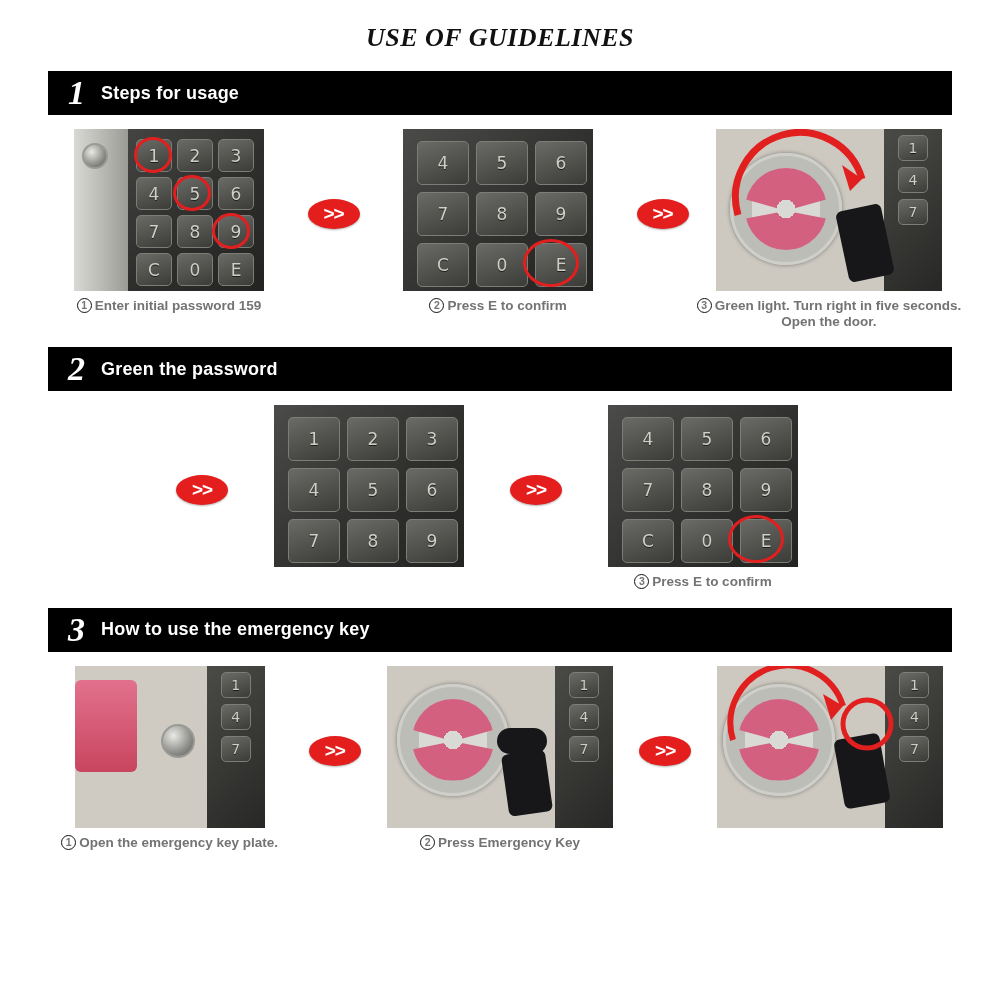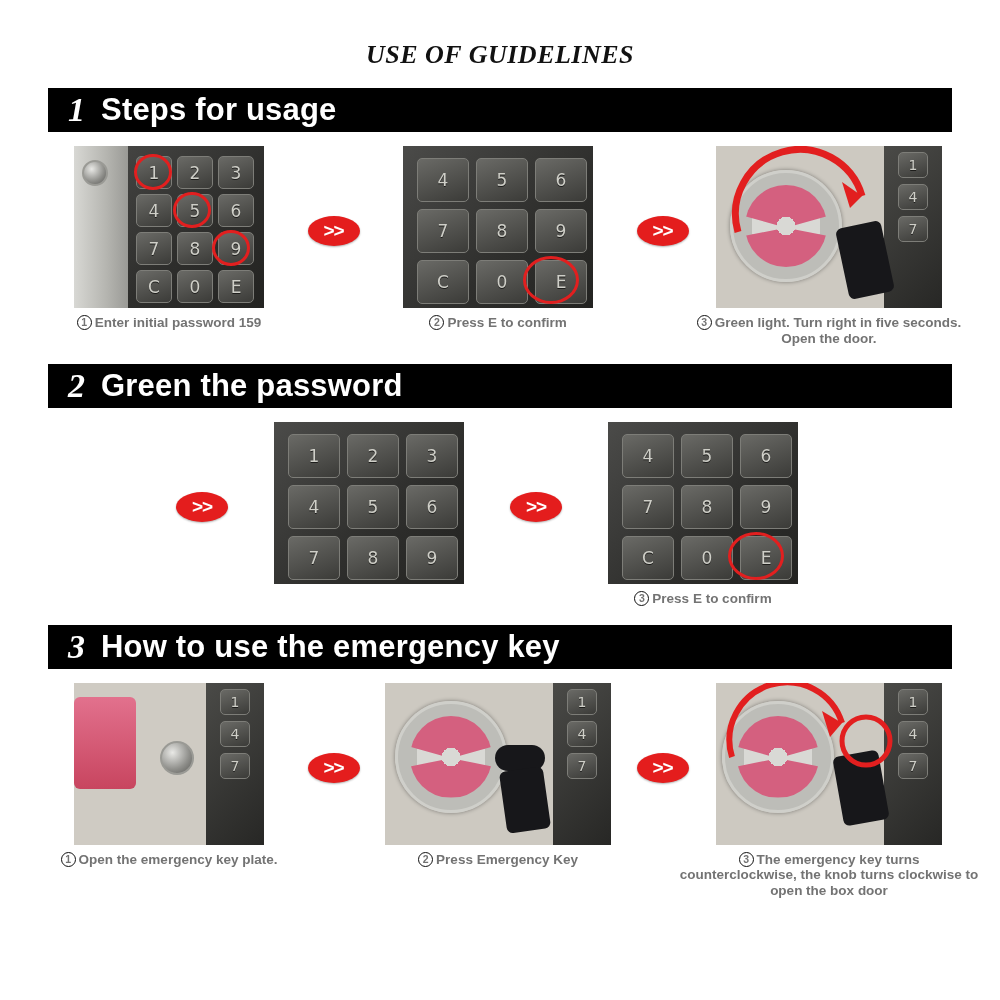--- a/index.html
+++ b/index.html
@@ -16,42 +16,42 @@
     background: #fff;
   }
   .doc-title {
     text-align: center;
     font-family: "Liberation Serif", serif;
     font-style: italic;
     font-weight: bold;
     font-size: 26px;
     letter-spacing: 0.5px;
     color: #111;
-    padding-top: 40px;
+    padding-top: 23px;
   }
   .section { margin-top: 18px; }
   .section-header {
     margin: 0 48px;
     background: #000;
     color: #fff;
     height: 44px;
     display: flex;
     align-items: center;
     padding-left: 20px;
   }
   .sec-num {
     font-family: "Liberation Serif", serif;
     font-style: italic;
     font-weight: bold;
     font-size: 34px;
     line-height: 1;
     margin-right: 16px;
   }
   .sec-label {
-    font-size: 31px;
+    font-size: 18px;
     font-weight: bold;
     letter-spacing: .2px;
   }
   .row {
     display: flex;
     align-items: flex-start;
     justify-content: center;
     margin-top: 14px;
     padding: 0 40px;
   }
@@ -390,21 +390,18 @@
             <div class="key">7</div>
           </div>
           <div class="dial" style="left:6px;top:18px;"></div>
           <div class="key-body" style="left:122px;top:70px;width:46px;height:70px;transform:rotate(-10deg);"></div>
           <svg class="redcircle-arrow" viewBox="0 0 226 162">
             <path d="M16 74 A50 50 0 0 1 126 40" fill="none" stroke="#e21f1f" stroke-width="6"></path>
             <polygon points="126,40 106,28 114,54" fill="#e21f1f"></polygon>
             <circle cx="150" cy="58" r="24" fill="none" stroke="#e21f1f" stroke-width="5"></circle>
           </svg>
         </div>
-        <div class="caption cap-wide">
-          <span class="cnum">3</span><span>The emergency key turns counterclockwise, the knob turns clockwise to open the box door</span>
-        </div>
       </div>
 
     </div>
   </div>
 
 </div>
 
 </body></html>

